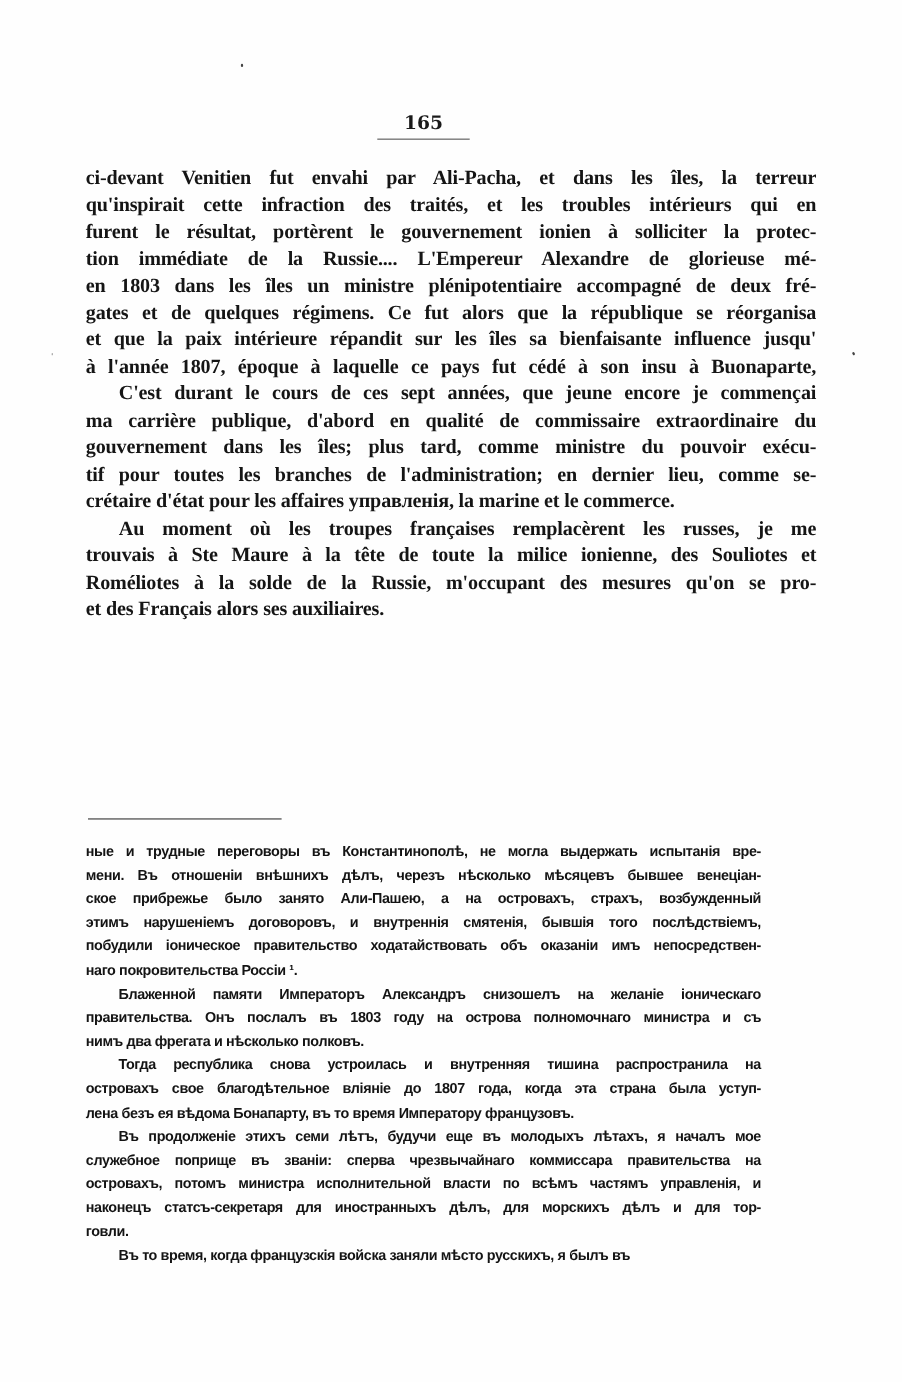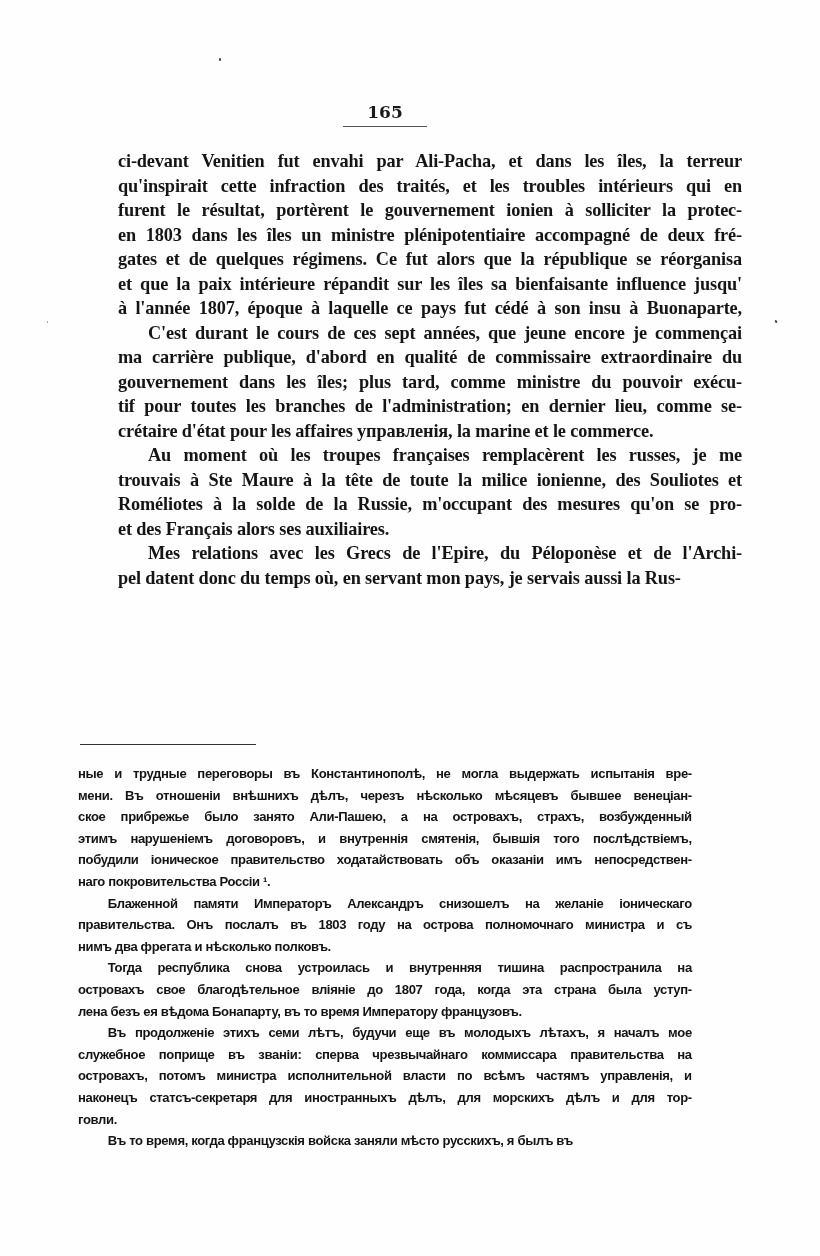--- a/index.html
+++ b/index.html
@@ -10,21 +10,21 @@
       position: absolute; left: 340px; top: 102px; width: 90px; text-align: center;
       font-family: "DejaVu Serif", serif; font-size: 17px; font-weight: bold; color: #1a1a1a;
     }
     .page-rule { position: absolute; left: 343px; top: 126px; width: 84px; height: 1px; background: #555; }
     .main-text {
       position: absolute; left: 78px; top: 149px; width: 664px;
       font-family: "Liberation Serif", serif; font-weight: bold; font-size: 18.3px;
       line-height: 24.5px; color: #151515; text-align: justify;
       letter-spacing: -0.15px;
     }
-    .main-text .line { display: block; text-align: justify; text-align-last: justify; white-space: nowrap; margin-left: 40px; }
+    .main-text .line { display: block; text-align: justify; text-align-last: justify; white-space: nowrap; }
     .main-text .line.last { text-align-last: left; }
     .footnote-rule { position: absolute; left: 80px; top: 744px; width: 176px; height: 1px; background: #333; }
     .footnote-text {
       position: absolute; left: 78px; top: 763px; width: 620px;
       font-family: "Liberation Sans", sans-serif; font-weight: bold; font-size: 13.2px;
       line-height: 21.6px; color: #141414; letter-spacing: -0.35px;
       transform: scaleX(0.99); transform-origin: left top;
     }
     .footnote-text .line { display: block; text-align: justify; text-align-last: justify; white-space: nowrap; }
     .footnote-text .line.last { text-align-last: left; }
@@ -39,41 +39,38 @@
   <div class="mark" style="left:775px;top:320px;width:2px;height:3px;transform:rotate(-30deg);"></div>
 
   <div class="page-number">165</div>
   <div class="page-rule"></div>
 
   <div class="main-text" id="main-text">
       <div>
         <span class="line">ci-devant Venitien fut envahi par Ali-Pacha, et dans les îles, la terreur</span>
         <span class="line">qu'inspirait cette infraction des traités, et les troubles intérieurs qui en</span>
         <span class="line">furent le résultat, portèrent le gouvernement ionien à solliciter la protec-</span>
+        <span class="line">tion immédiate de la Russie.... L'Empereur Alexandre de glorieuse mé-</span>
         <span class="line">en 1803 dans les îles un ministre plénipotentiaire accompagné de deux fré-</span>
         <span class="line">gates et de quelques régimens. Ce fut alors que la république se réorganisa</span>
         <span class="line">et que la paix intérieure répandit sur les îles sa bienfaisante influence jusqu'</span>
         <span class="line">à l'année 1807, époque à laquelle ce pays fut cédé à son insu à Buonaparte,</span>
       </div>
       <div>
         <span class="line" style="padding-left: 30px;">C'est durant le cours de ces sept années, que jeune encore je commençai</span>
         <span class="line">ma carrière publique, d'abord en qualité de commissaire extraordinaire du</span>
         <span class="line">gouvernement dans les îles; plus tard, comme ministre du pouvoir exécu-</span>
         <span class="line">tif pour toutes les branches de l'administration; en dernier lieu, comme se-</span>
         <span class="line last">crétaire d'état pour les affaires управленія, la marine et le commerce.</span>
       </div>
       <div>
         <span class="line" style="padding-left: 30px;">Au moment où les troupes françaises remplacèrent les russes, je me</span>
         <span class="line">trouvais à Ste Maure à la tête de toute la milice ionienne, des Souliotes et</span>
         <span class="line">Roméliotes à la solde de la Russie, m'occupant des mesures qu'on se pro-</span>
         <span class="line last">et des Français alors ses auxiliaires.</span>
-      </div>
-      <div>
-        <span class="line" style="padding-left: 30px;">Mes relations avec les Grecs de l'Epire, du Péloponèse et de l'Archi-</span>
-        <span class="line last">pel datent donc du temps où, en servant mon pays, je servais aussi la Rus-</span>
       </div>
     </div>
 
   <div class="footnote-rule"></div>
 
   <div class="footnote-text" id="footnote-text">
       <div>
         <span class="line">ные и трудные переговоры въ Константинополѣ, не могла выдержать испытанія вре-</span>
         <span class="line">мени. Въ отношеніи внѣшнихъ дѣлъ, черезъ нѣсколько мѣсяцевъ бывшее венеціан-</span>
         <span class="line">ское прибрежье было занято Али-Пашею, а на островахъ, страхъ, возбужденный</span>

